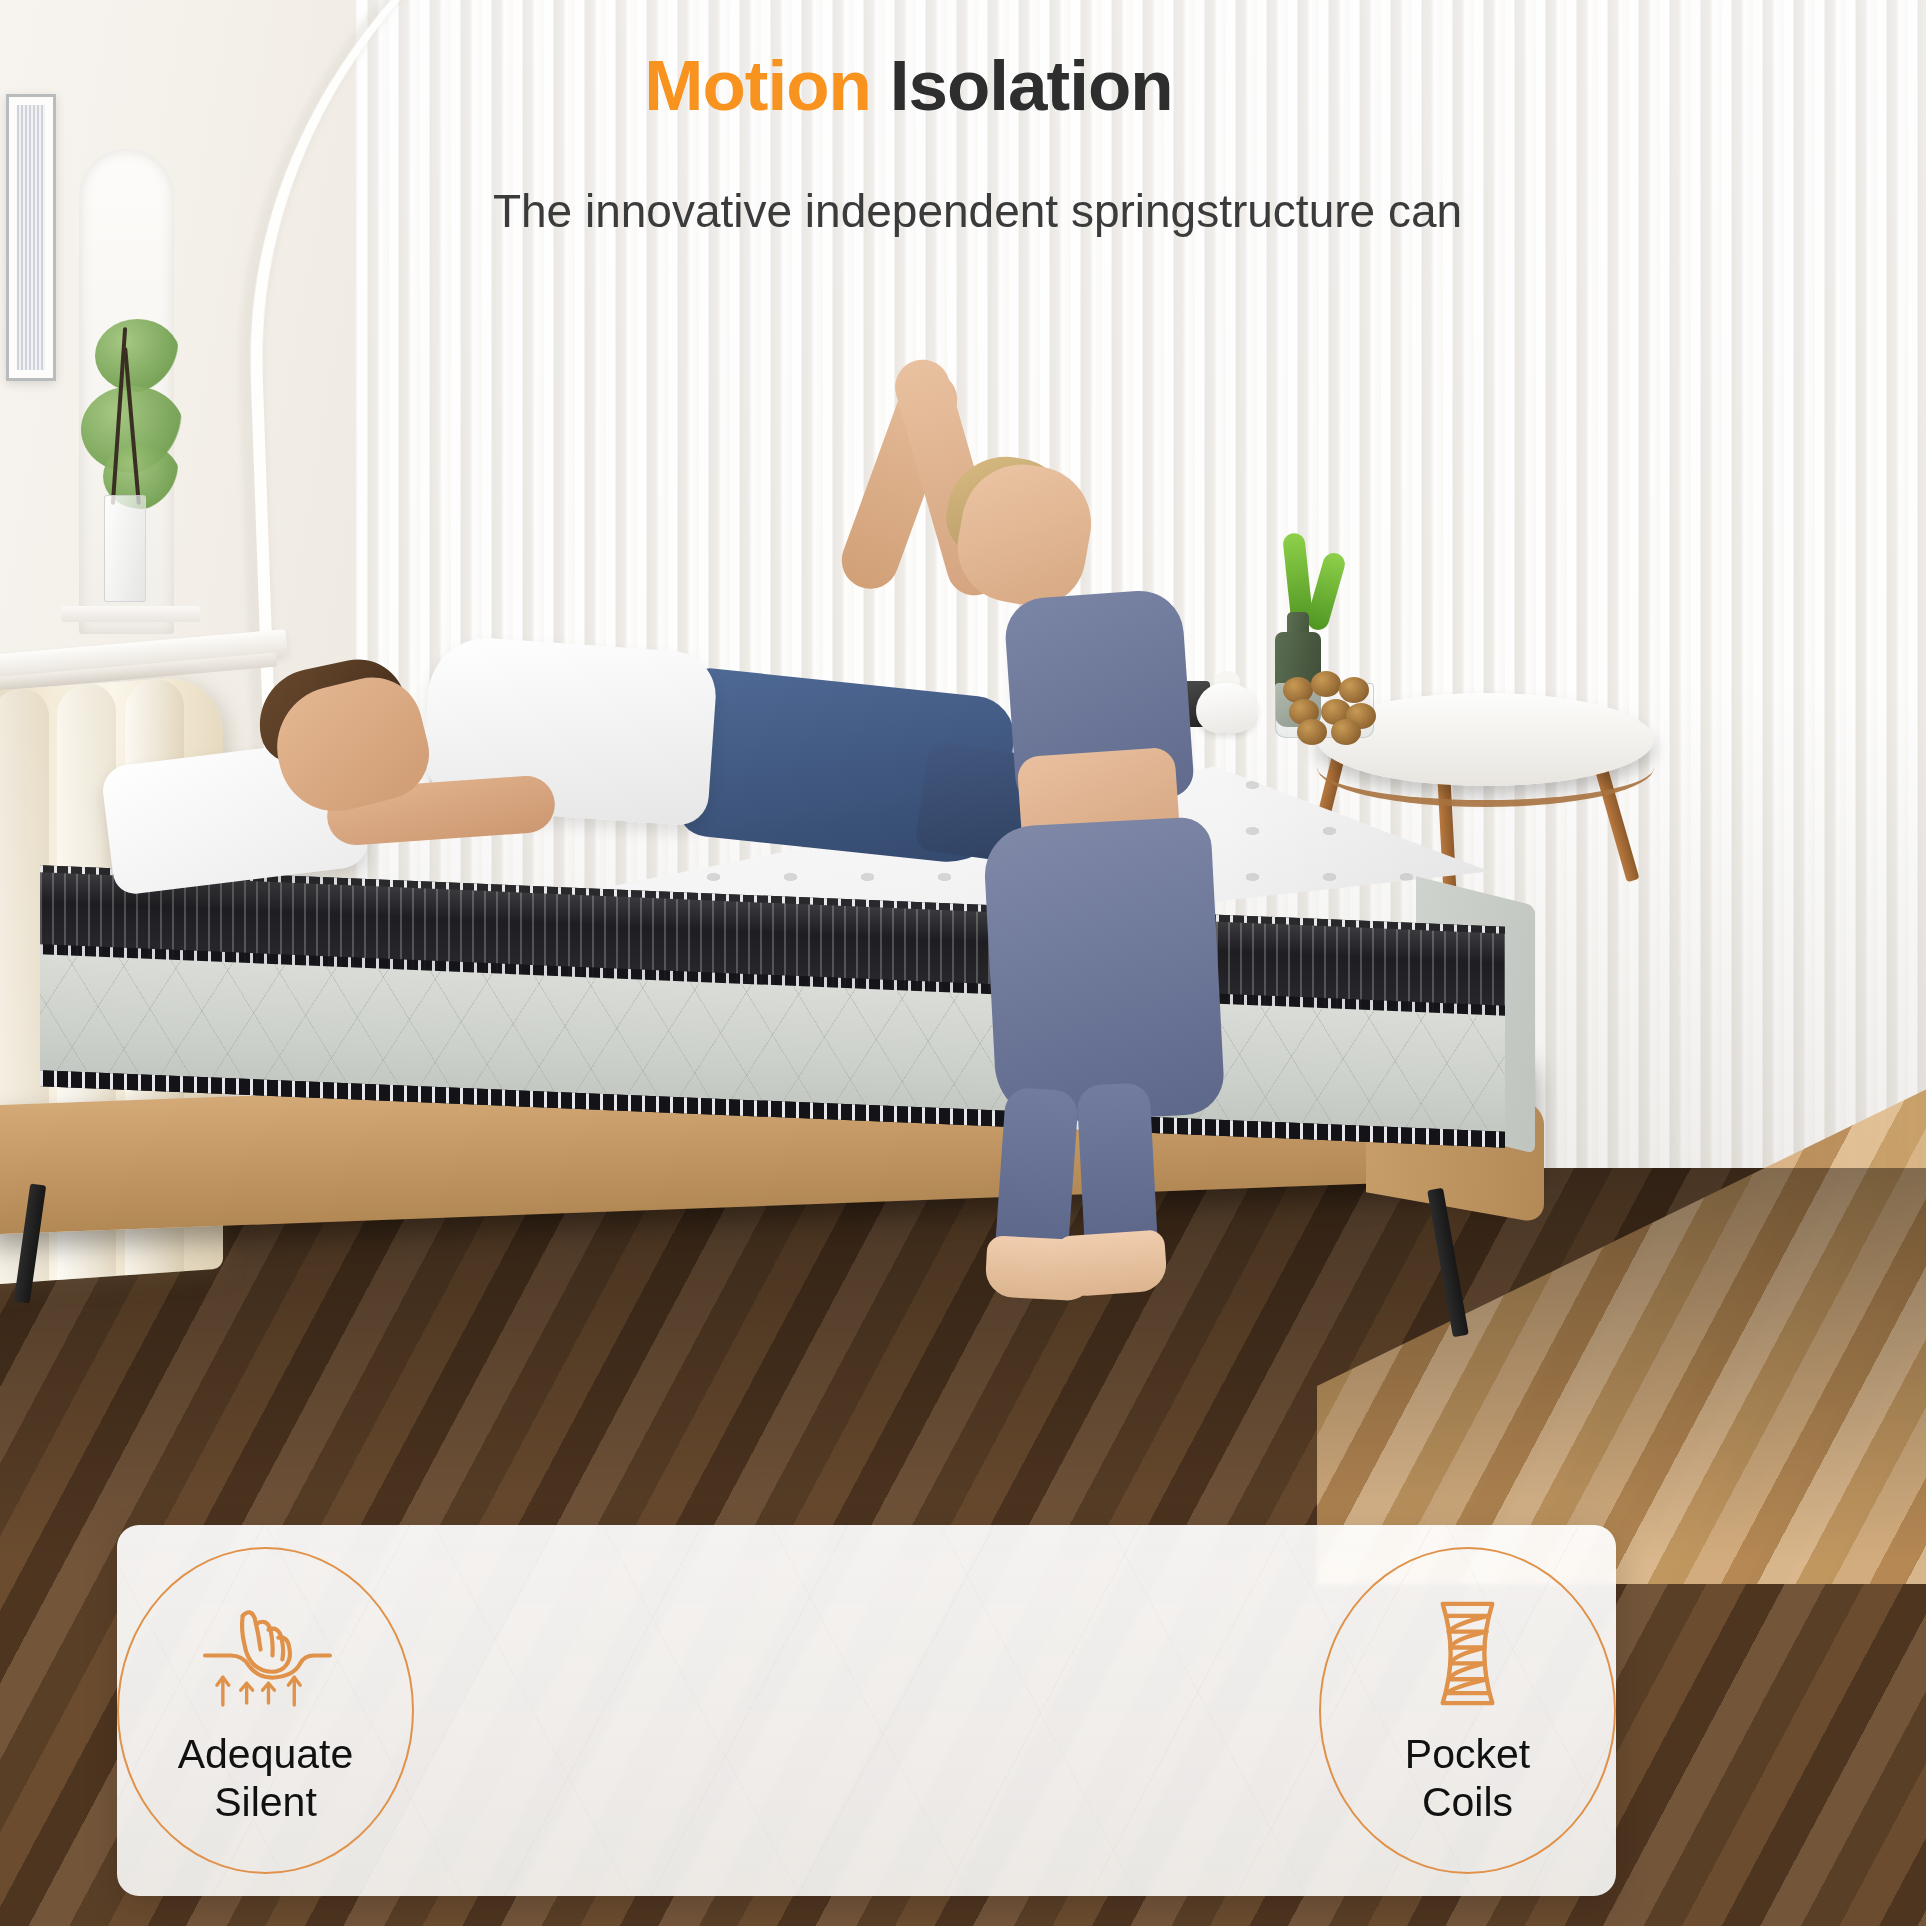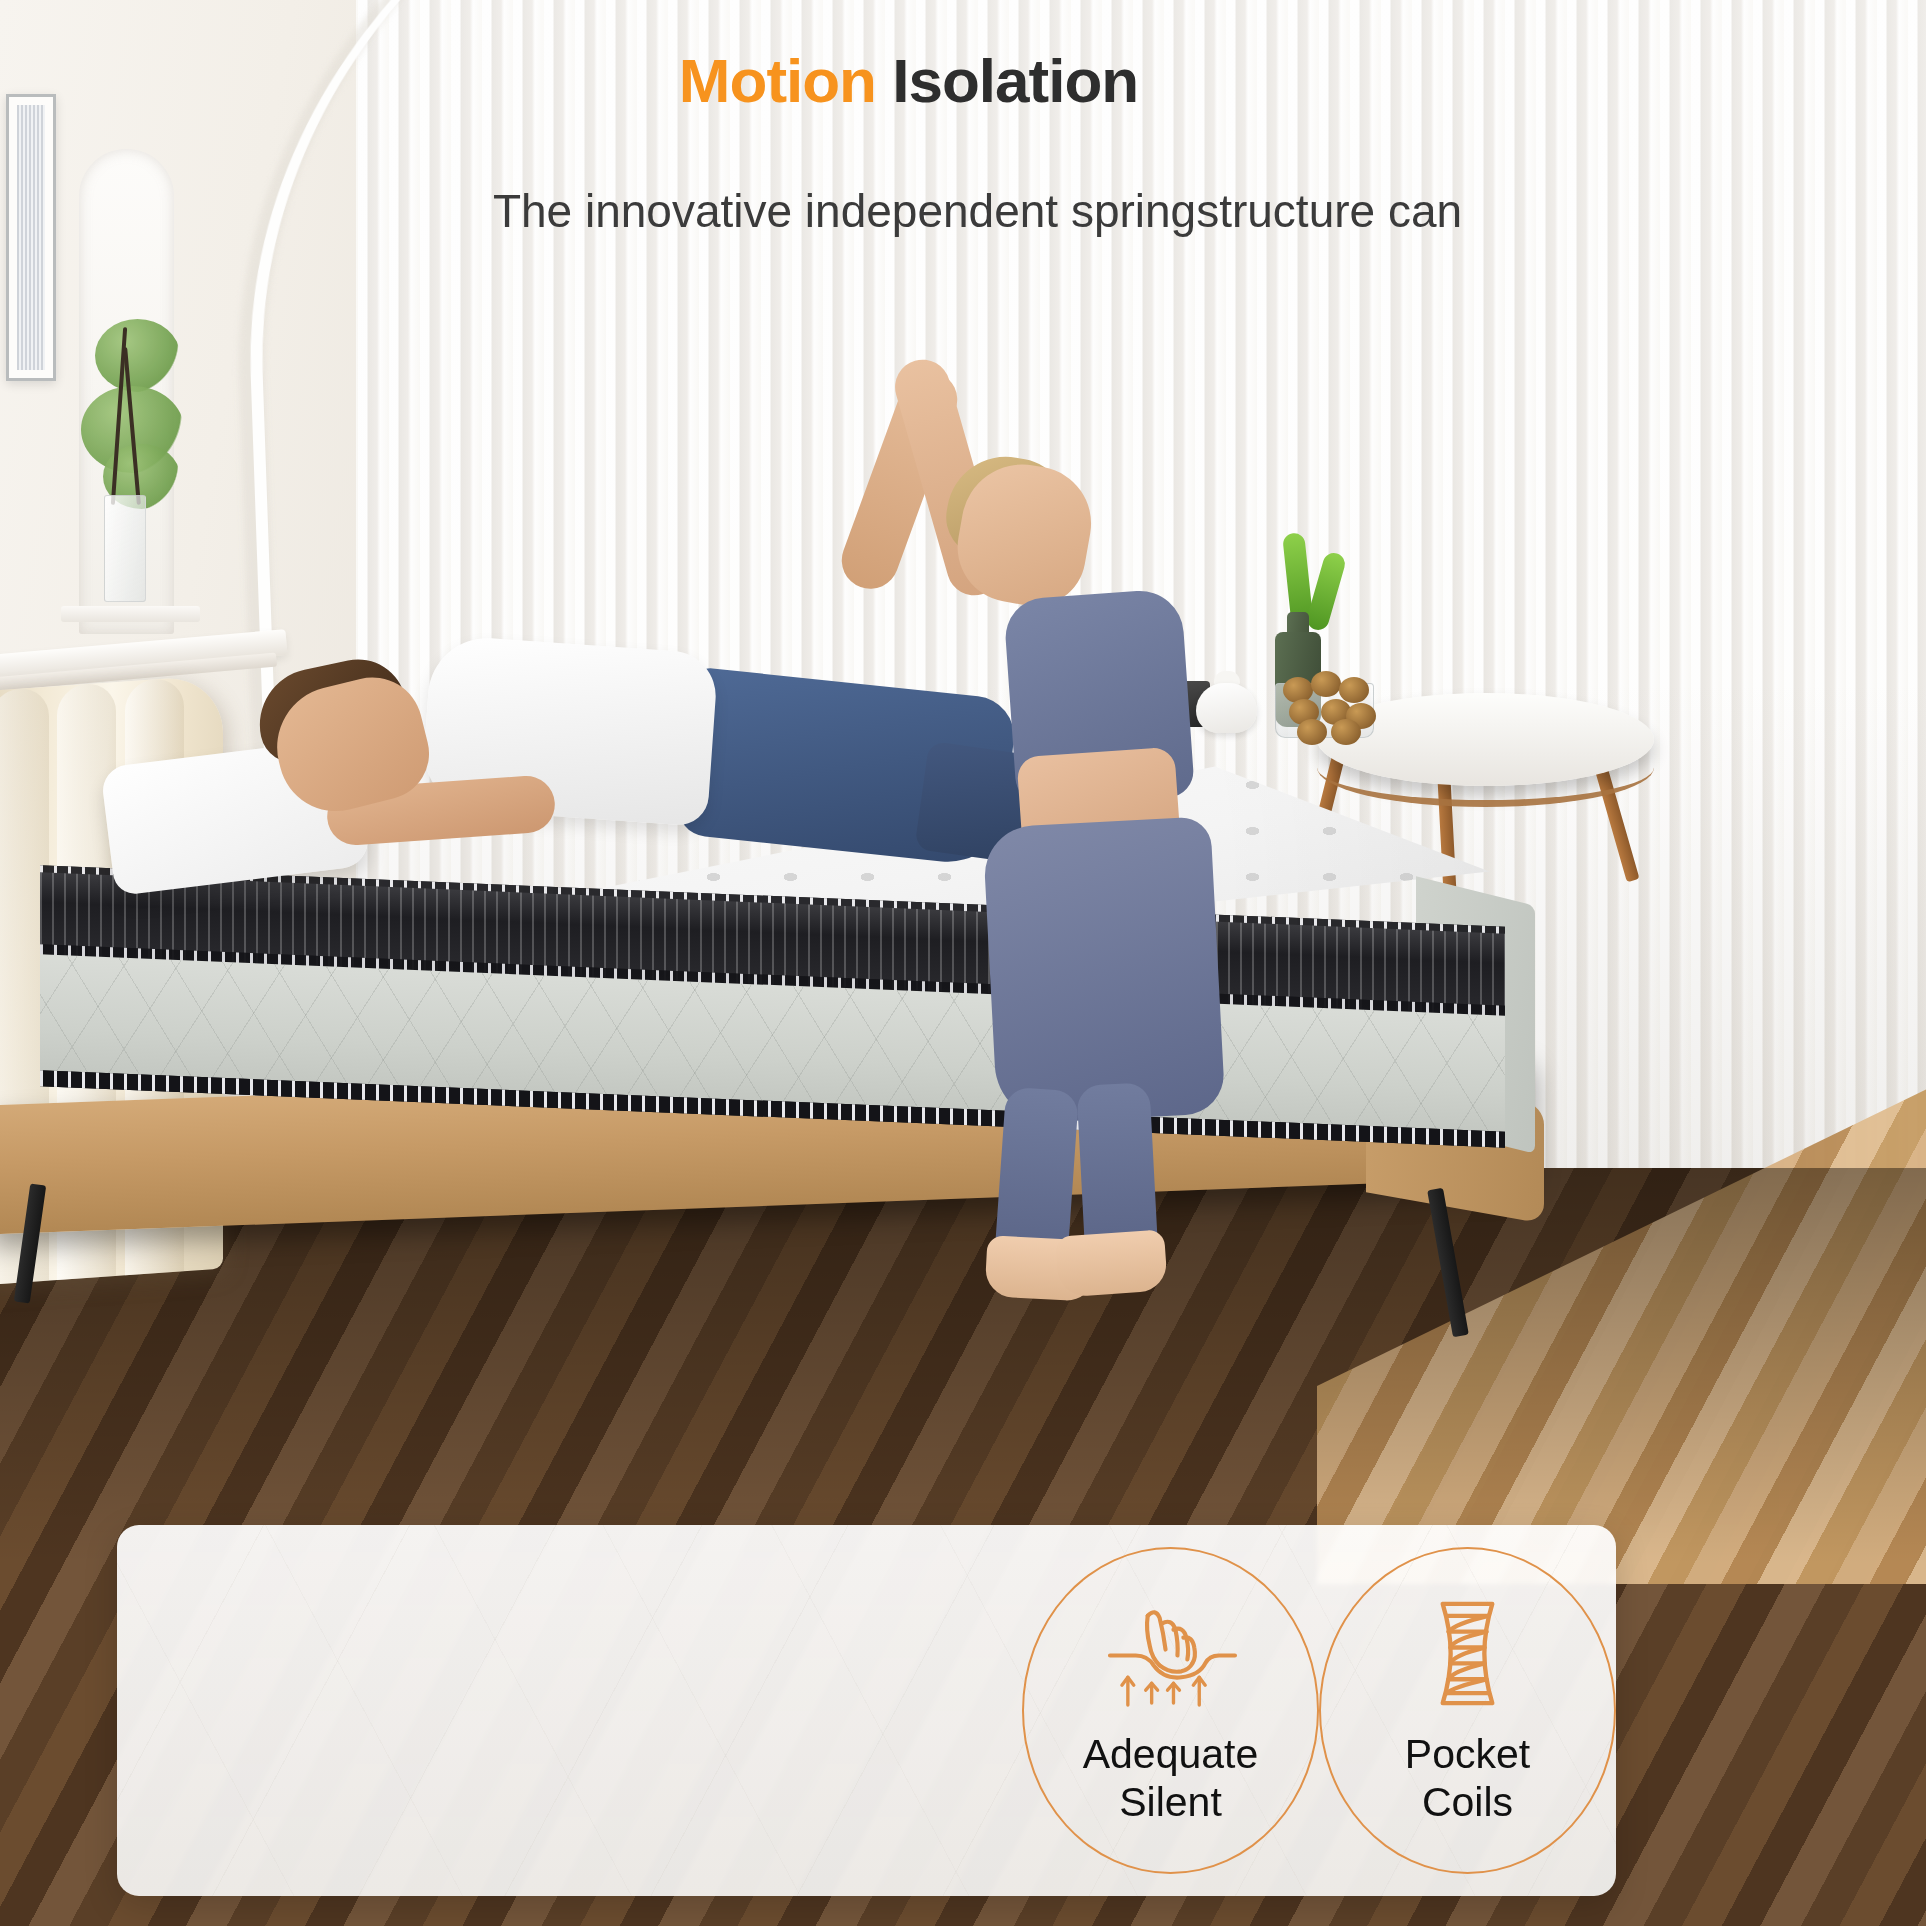--- a/index.html
+++ b/index.html
@@ -357,37 +357,37 @@
     border-radius:4px 4px 10px 10px;
   }
   .kiwi{
     position:absolute; width:30px; height:26px; border-radius:50%;
     background:radial-gradient(circle at 35% 32%, #c99a55, #8d6330 75%);
   }
 
   
   .title{
     position:absolute; left:0; top:50px; width:1817px; text-align:center;
-    font-size:62px; font-weight:700; line-height:1.0;
+    font-size:71px; font-weight:700; line-height:1.0;
     letter-spacing:-1px;
   }
   .title .accent{ color:#F7931E; }
   .title .dark{ color:#2e2e2e; }
   .subtitle{
     position:absolute; left:0; top:180px; width:1927px; text-align:center;
     font-size:46px; font-weight:400; color:#3b3b3b; line-height:1.36;padding-left:28px;
   }
 
   
   .feature-card{
     position:absolute; left:117px; top:1525px; width:1499px; height:371px;
     background:linear-gradient(180deg,rgba(255,255,255,.93),rgba(250,250,249,.90));
     border-radius:22px;
     box-shadow:0 10px 34px rgba(0,0,0,.16);
-    display:flex; align-items:center; justify-content:flex-end;
+    display:flex; align-items:center; justify-content:space-between;
     backdrop-filter:blur(2px);
     overflow:hidden;
   }
   .card-grain{
     position:absolute; inset:0;
     background:
       repeating-linear-gradient(118deg, rgba(205,200,192,.16) 0 1px, rgba(0,0,0,0) 1px 129px),
       repeating-linear-gradient(-118deg, rgba(205,200,192,.13) 0 1px, rgba(0,0,0,0) 1px 149px);
     pointer-events:none;
   }

